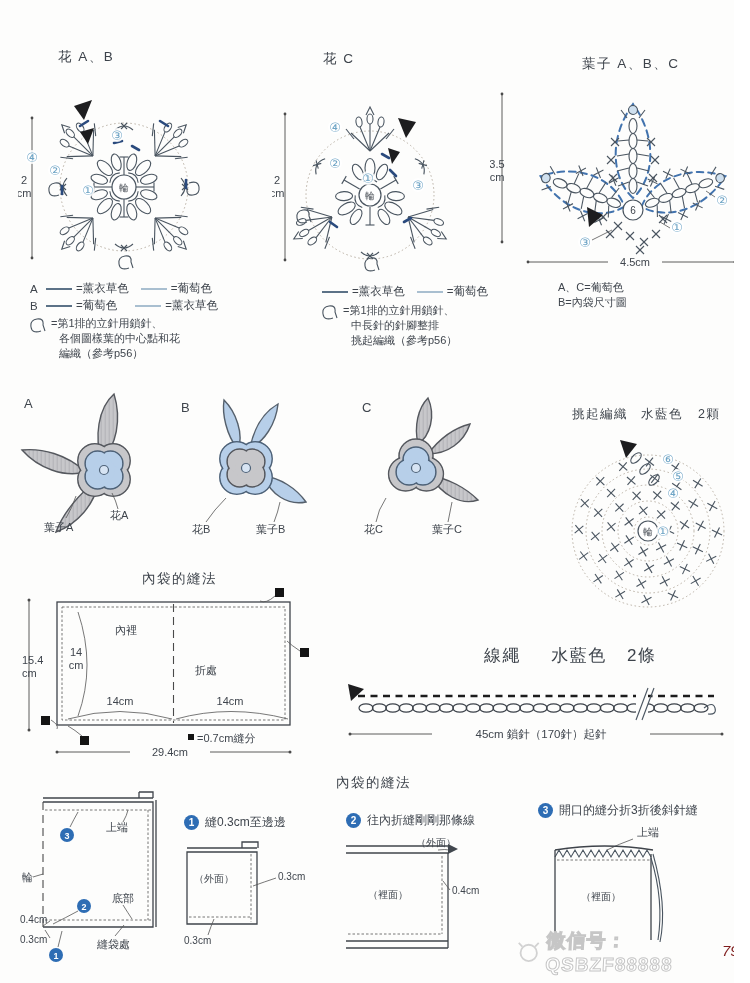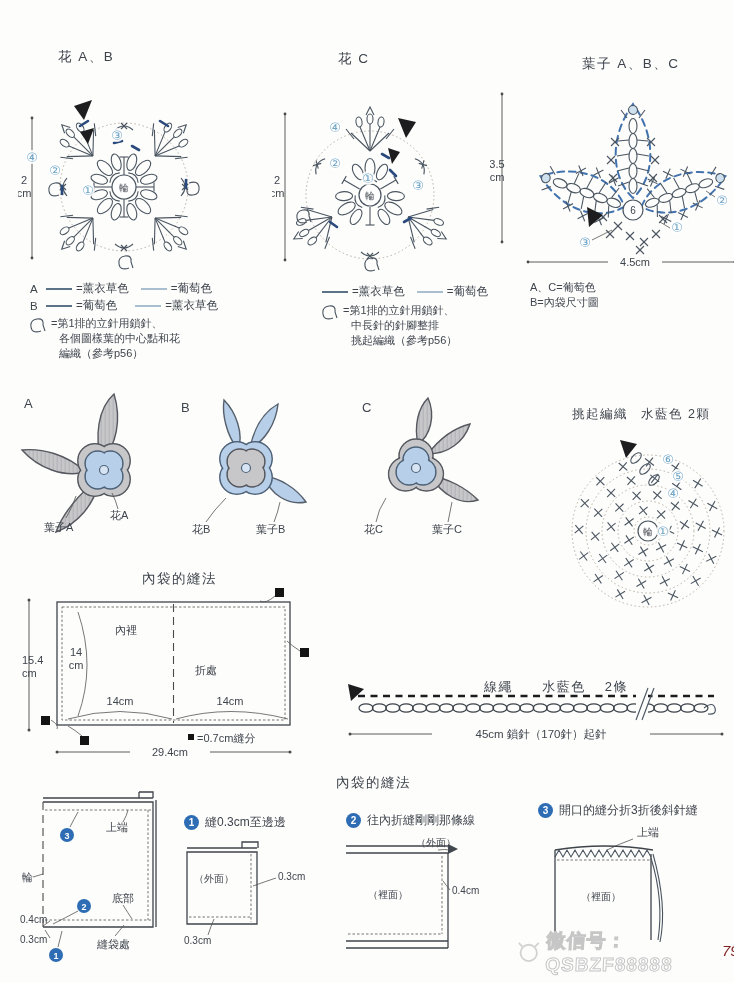--- a/index.html
+++ b/index.html
@@ -161,21 +161,21 @@
     <circle class="halo" cx="70" cy="102" r="7"></circle>
       <text class="cnum" x="70" y="107" text-anchor="middle">①</text>
     <circle class="halo" cx="37" cy="82" r="7"></circle>
       <text class="cnum" x="37" y="87" text-anchor="middle">②</text>
     <circle class="halo" cx="99" cy="47" r="7"></circle>
       <text class="cnum" x="99" y="52" text-anchor="middle">③</text>
     <circle class="halo" cx="14" cy="69" r="7"></circle>
       <text class="cnum" x="14" y="74" text-anchor="middle">④</text>
   </svg>
 
-  <div class="abs sec-title" style="left:338px;top:50px">花 C</div>
+  <div class="abs sec-title" style="left:323px;top:50px">花 C</div>
   <svg class="abs" style="left:272px;top:92px" width="196" height="182" viewBox="0 0 196 182">
     <line class="dim" x1="13" y1="22" x2="13" y2="168"></line>
     <circle cx="13" cy="22" r="1.4" fill="#4a4a4a"></circle>
       <circle cx="13" cy="168" r="1.4" fill="#4a4a4a"></circle>
     <text class="dimt" x="5" y="92" text-anchor="middle">2</text>
     <text class="dimt" x="5" y="105" text-anchor="middle">cm</text>
     <circle class="dotc" cx="98" cy="103" r="64"></circle>
     <g class="st">
       <use href="#spoke" transform="translate(98 103) rotate(60)"></use>
         <use href="#spoke" transform="translate(98 103) rotate(180)"></use>
@@ -295,21 +295,21 @@
           <use href="#curl" transform="translate(6 9)"></use>
         </g>
     </svg>
     <div class="note">
       <div>=第1排的立針用鎖針、</div>
       <div style="padding-left:8px">中長針的針腳整排</div>
       <div style="padding-left:8px">挑起編織（參考p56）</div>
     </div>
   </div>
 
-  <div class="abs note" style="left:530px;top:280px">
+  <div class="abs note" style="left:558px;top:280px">
     <div>A、C=葡萄色</div>
     <div>B=內袋尺寸圖</div>
   </div>
 
 
   <svg class="abs" style="left:16px;top:392px" width="155" height="150" viewBox="0 0 155 150">
     <text class="arr-letter" x="8" y="16">A</text>
     <path class="leafA" d="M86 68 C78 46 82 16 98 2 C106 28 100 54 86 68 Z"></path>
     <path class="leafA" d="M70 80 C50 62 26 56 6 58 C22 76 48 86 70 80 Z"></path>
     <path class="leafA" d="M76 92 C60 106 46 124 40 140 C62 132 78 112 82 92 Z"></path>
@@ -403,21 +403,21 @@
     <path class="cl" d="M18 126 Q20 114 28 102"></path>
       <path class="cl" d="M90 126 Q92 116 94 106"></path>
     <text class="lbl" x="6" y="137">花C</text>
     <text class="lbl" x="74" y="137">葉子C</text>
   </svg>
 
 
   <div class="abs sec-title" style="left:572px;top:406px;font-size:12.5px">
     <span>挑起編織</span>
     <span style="margin-left:8px">水藍色</span>
-    <span style="">2顆</span>
+    <span style="margin-left:10px">2顆</span>
   </div>
   <svg class="abs" style="left:552px;top:428px" width="195" height="195" viewBox="0 0 195 195">
     <circle class="dotc" cx="96" cy="103" r="14"></circle>
       <circle class="dotc" cx="96" cy="103" r="30"></circle>
     <circle class="dotc" cx="96" cy="103" r="46"></circle>
       <circle class="dotc" cx="96" cy="103" r="62"></circle>
     <circle class="dotc" cx="96" cy="103" r="76"></circle>
     <g id="ball-x" class="st">
         <g transform="translate(117.0 103.0) rotate(-20)">
           <line x1="-4" y1="-4" x2="4" y2="4"></line>
@@ -659,21 +659,21 @@
     <rect class="blk" x="255" y="4" width="9" height="9"></rect>
       <path class="cl" d="M255 12 Q246 20 240 17"></path>
     <rect class="blk" x="280" y="64" width="9" height="9"></rect>
       <path class="cl" d="M280 67 Q271 61 267 57"></path>
     <rect class="blk" x="21" y="132" width="9" height="9"></rect>
       <path class="cl" d="M31 136 Q39 141 37 145"></path>
     <rect class="blk" x="60" y="152" width="9" height="9"></rect>
       <path class="cl" d="M62 152 Q55 146 48 142"></path>
   </svg>
 
-  <div class="abs sec-title" style="left:484px;top:678px;font-size:13px">
+  <div class="abs sec-title" style="left:484px;top:644px;font-size:17px">
     <span>線繩</span>
     <span style="margin-left:24px">水藍色</span>
     <span style="margin-left:14px">2條</span>
   </div>
   <svg class="abs" style="left:342px;top:680px" width="392" height="64" viewBox="0 0 392 64">
     <polygon class="tri" points="6,4 22,9 9,21"></polygon>
     <line x1="16" y1="16" x2="372" y2="16" stroke="#1c1c1c" stroke-width="2.6" stroke-dasharray="7 5.5"></line>
     <g id="cord-chain">
         <ellipse cx="24" cy="28" rx="7" ry="4.2" fill="none" stroke="#3c424a" stroke-width="1.2"></ellipse>
         <ellipse cx="37.4" cy="28" rx="7" ry="4.2" fill="none" stroke="#3c424a" stroke-width="1.2"></ellipse>

